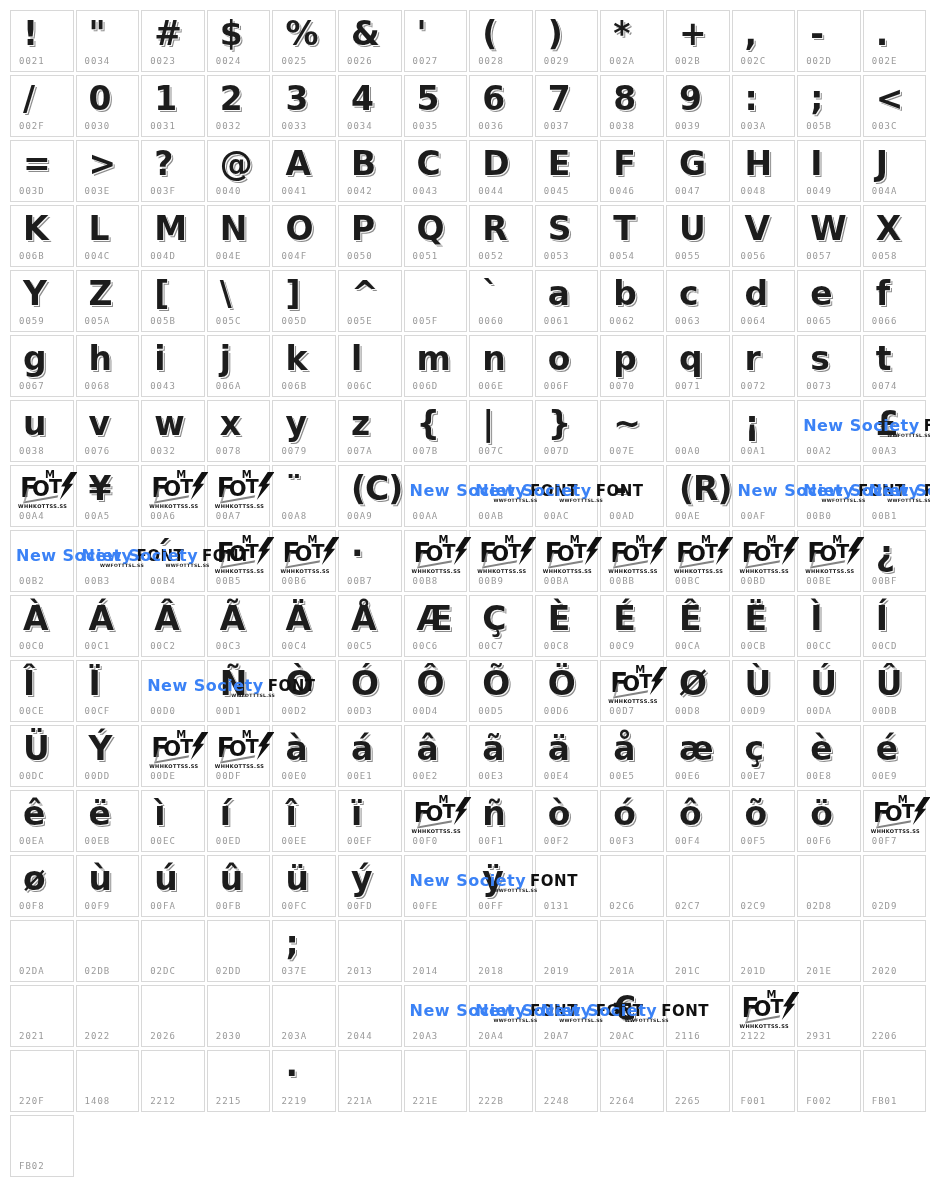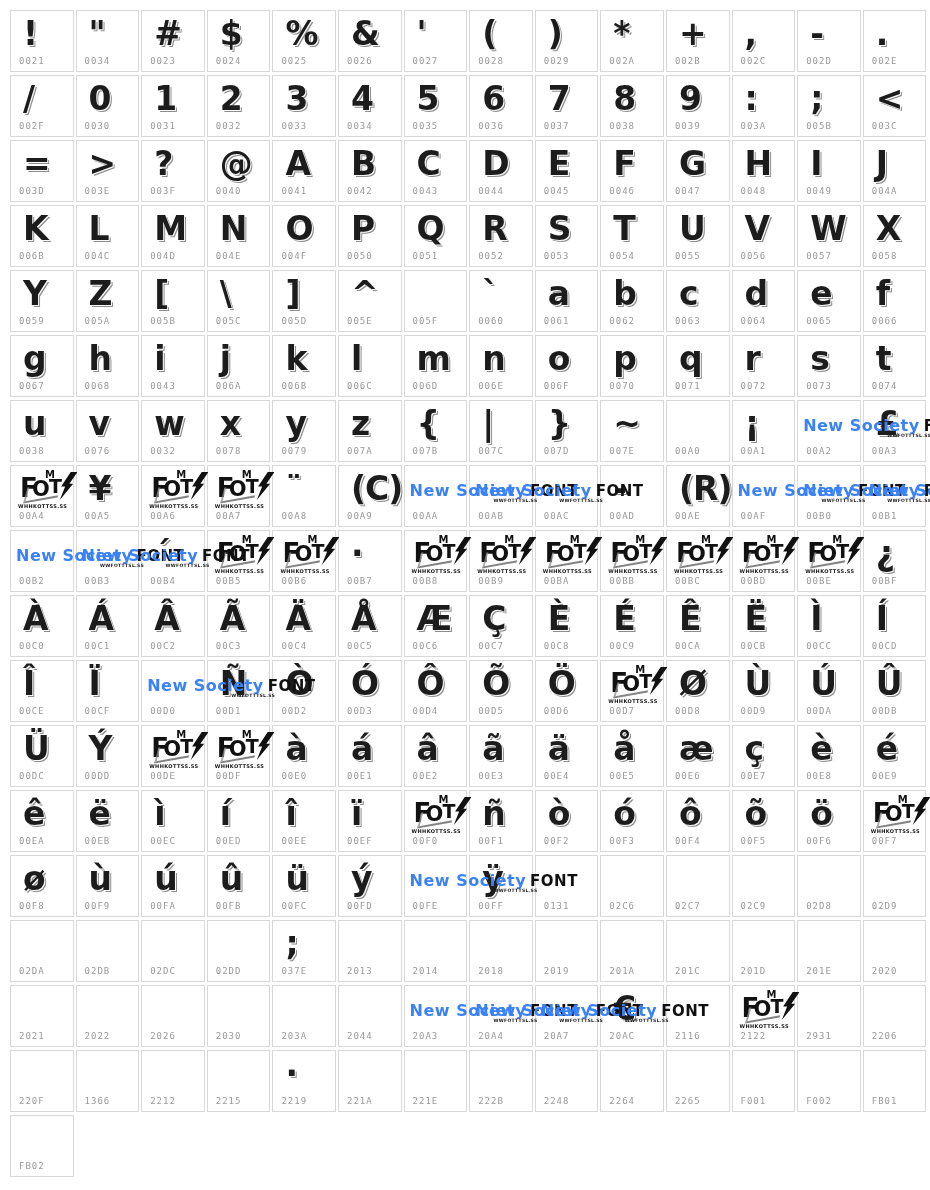--- a/index.html
+++ b/index.html
@@ -1117,21 +1117,21 @@
     <div class="cell">
     <span class="code">2931</span>
   </div>
     <div class="cell">
     <span class="code">2206</span>
   </div>
     <div class="cell">
     <span class="code">220F</span>
   </div>
     <div class="cell">
-    <span class="code">1366</span>
+    <span class="code">1408</span>
   </div>
     <div class="cell">
     <span class="code">2212</span>
   </div>
     <div class="cell">
     <span class="code">2215</span>
   </div>
     <div class="cell">
       <span class="glyph">·</span>
     <span class="code">2219</span>

